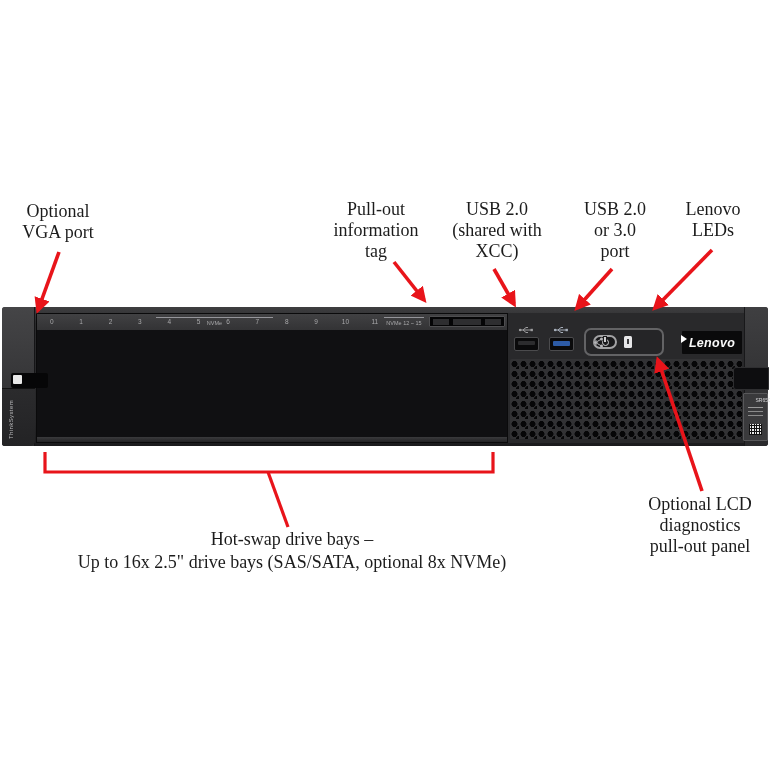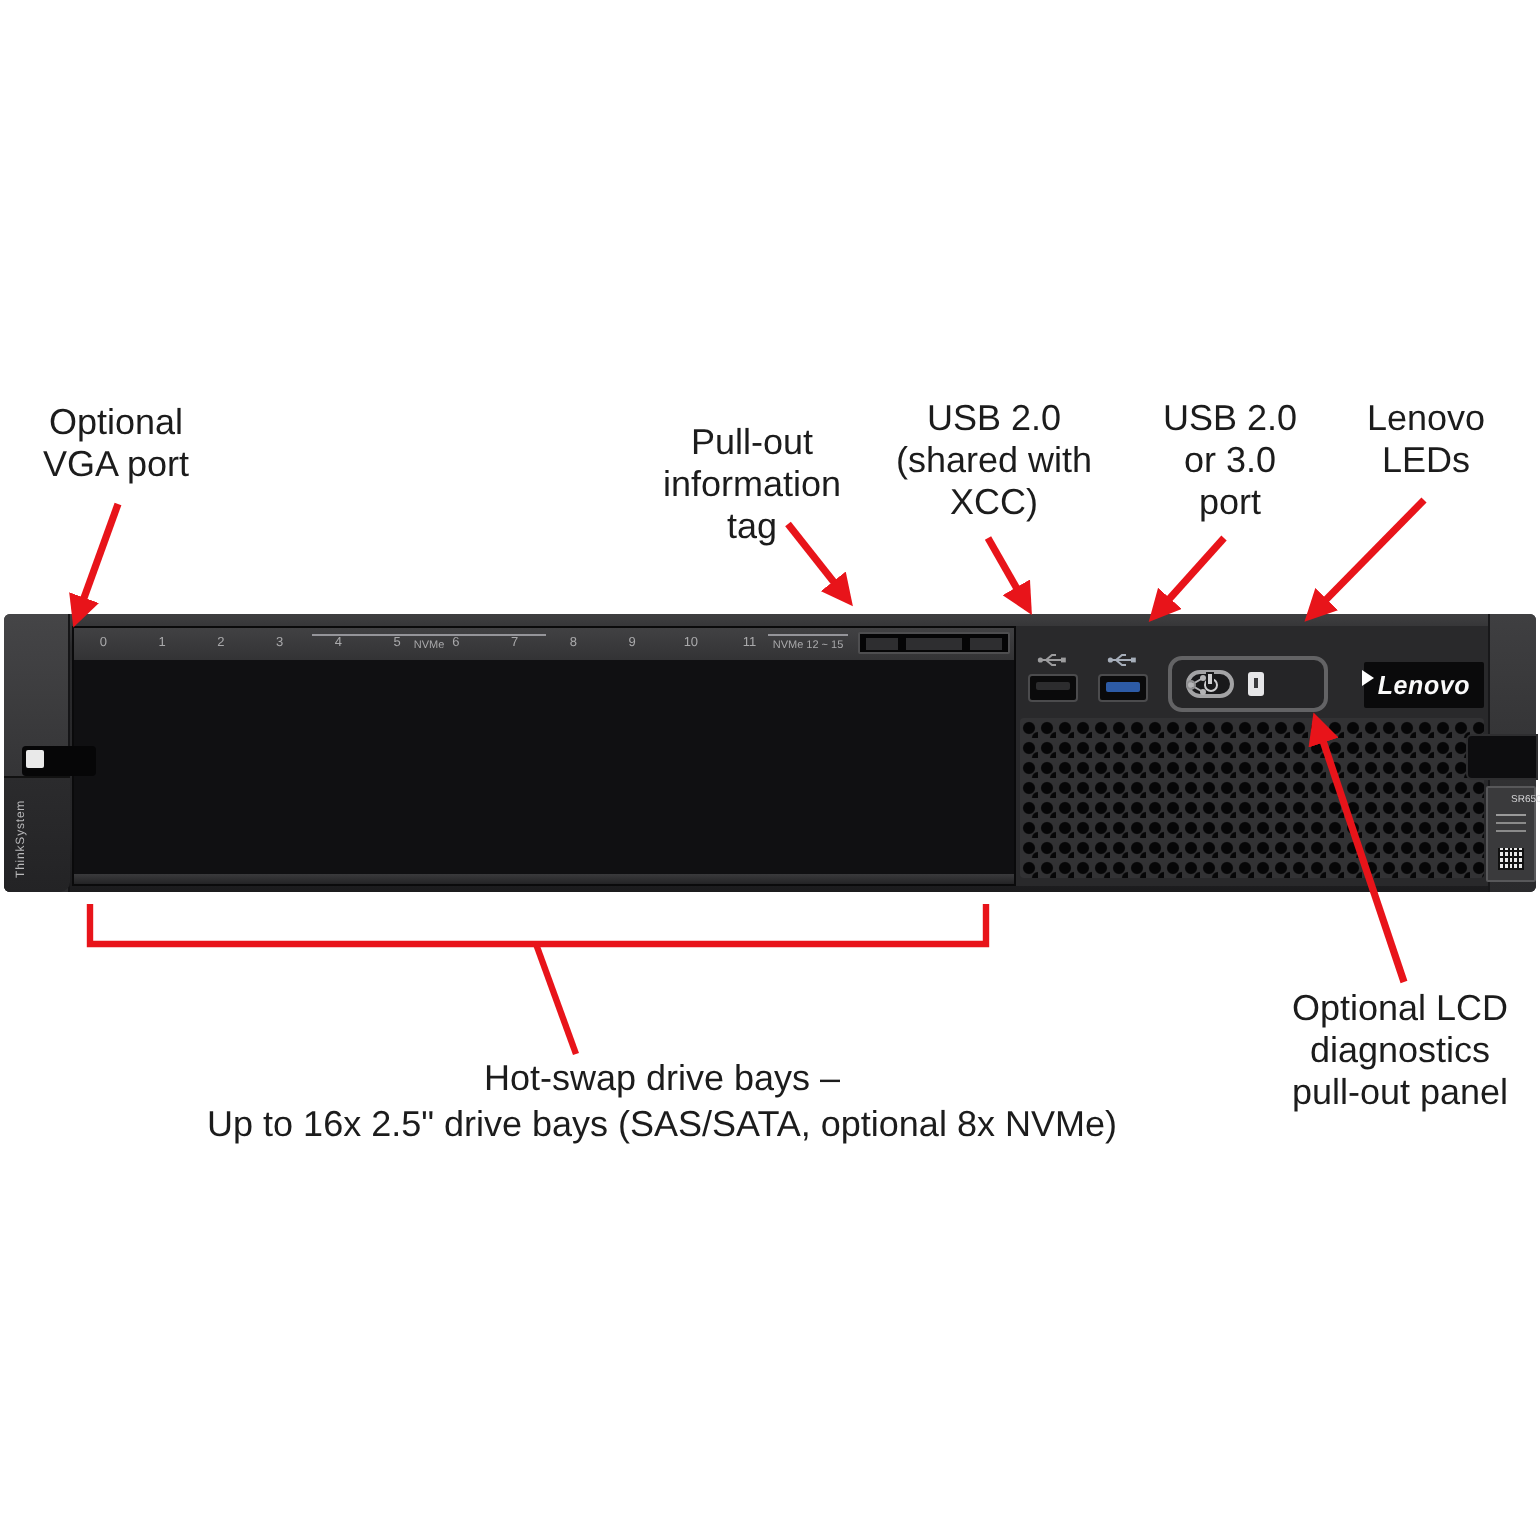--- a/index.html
+++ b/index.html
@@ -1,27 +1,27 @@
 <!DOCTYPE html>
 <html><head>
 <meta charset="utf-8">
 <style>
   html,body{margin:0;padding:0;}
   body{width:770px;height:770px;background:#ffffff;position:relative;overflow:hidden;
        font-family:"Liberation Sans","DejaVu Sans",sans-serif;}
 
   
   .callout{position:absolute;font-size:18px;line-height:21px;text-align:center;
-           color:#1c1c1c;white-space:pre-line;}
+           color:#1c1c1c;white-space:pre-line;font-family:Liberation Serif, serif;}
   #lbl-vga{left:6px;top:201px;width:104px;}
-  #lbl-tag{left:318px;top:199px;width:116px;margin-top:12px;}
+  #lbl-tag{left:318px;top:199px;width:116px;}
   #lbl-usb2{left:435px;top:199px;width:124px;}
   #lbl-usb3{left:565px;top:199px;width:100px;}
   #lbl-status{left:670px;top:199px;width:86px;}
-  #lbl-drives{left:0px;top:528px;width:584px;line-height:23px;padding-left:39px;}
+  #lbl-drives{left:0px;top:528px;width:584px;line-height:23px;}
   #lbl-lcd{left:622px;top:494px;width:156px;}
 
   
   #overlay{position:absolute;left:0;top:0;width:770px;height:770px;pointer-events:none;z-index:30;}
 
   
   #chassis{position:absolute;left:2px;top:307px;width:766px;height:139px;
            background:linear-gradient(#3e3e40,#2a2a2c 12%,#262628 80%,#1b1b1d);
            border-radius:3px;z-index:10;}
   #chassis *{position:absolute;box-sizing:border-box;}

